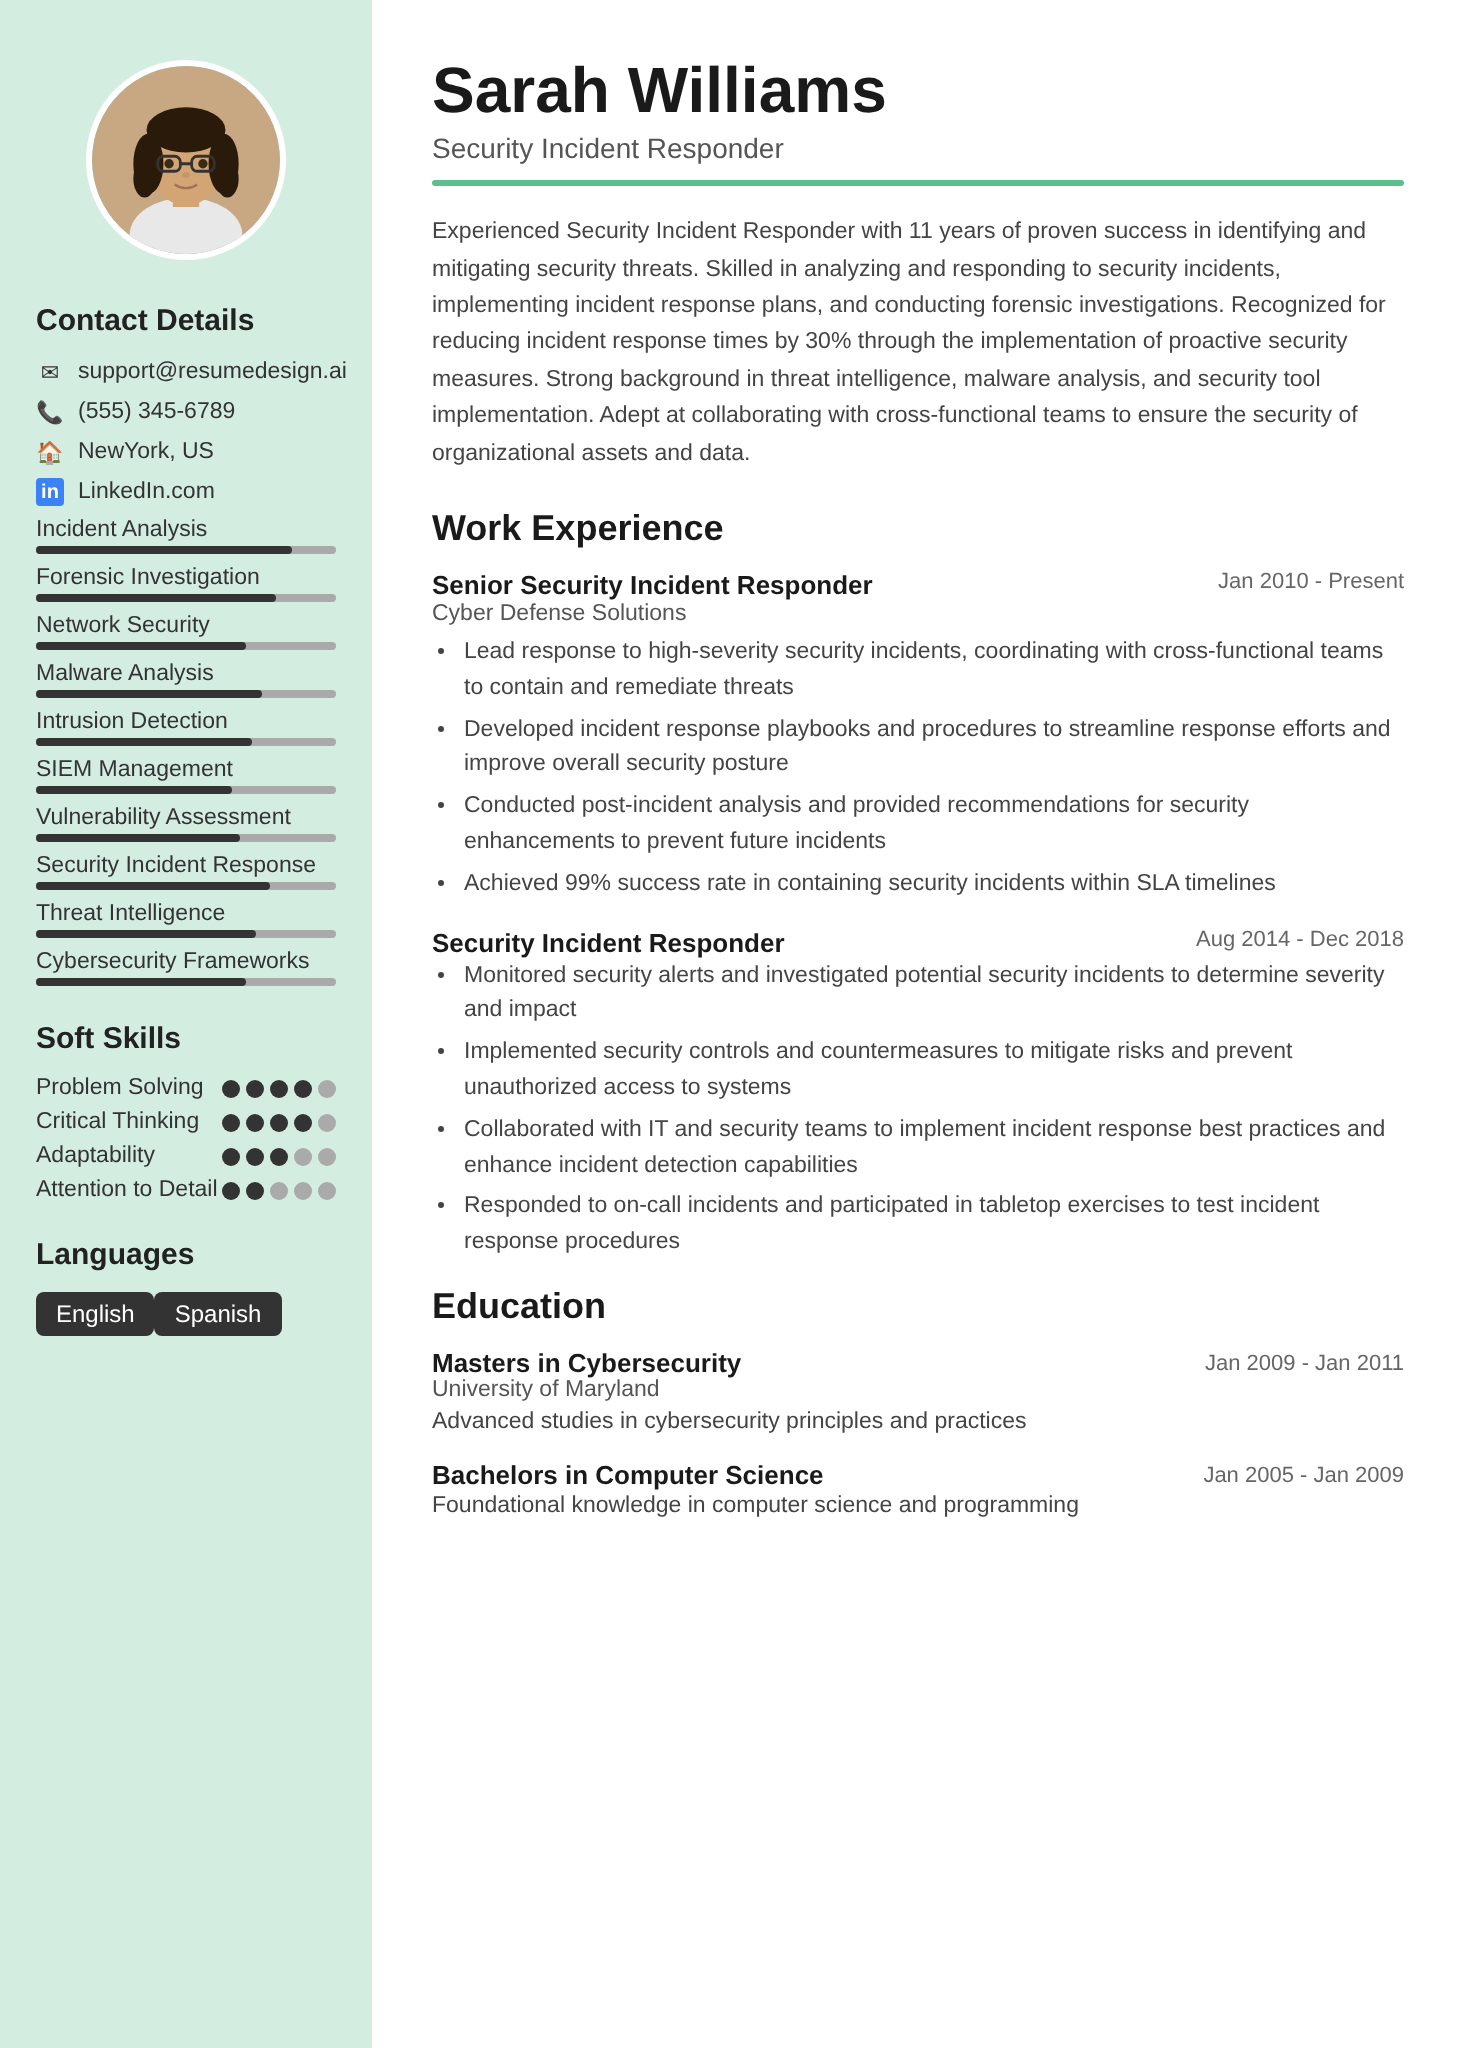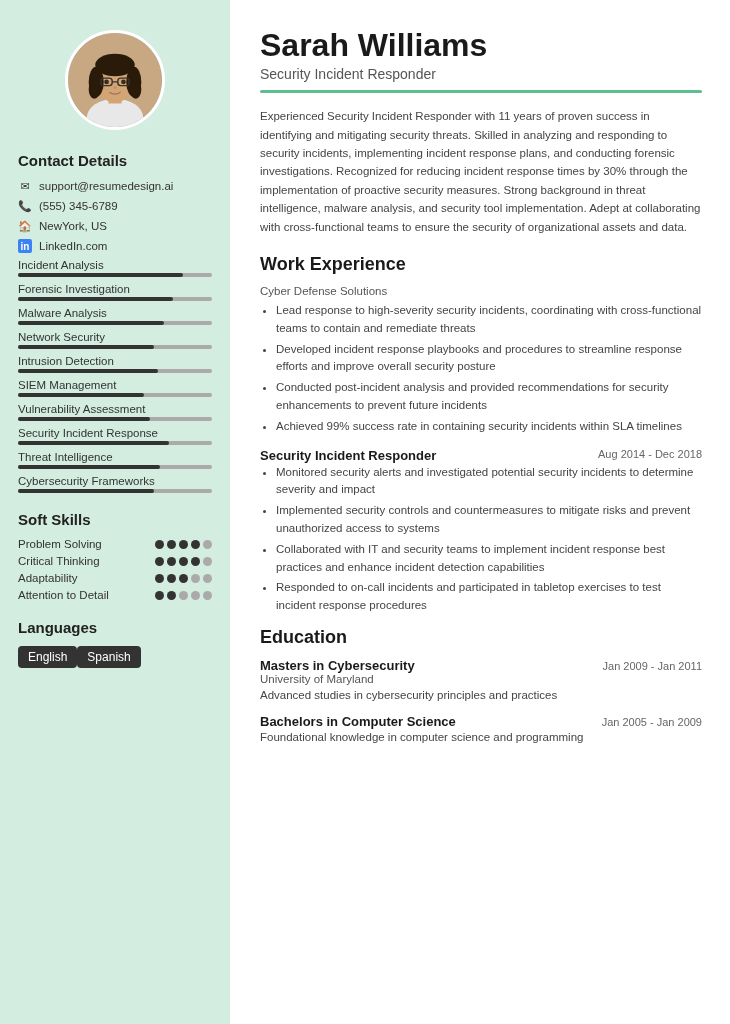--- a/index.html
+++ b/index.html
@@ -7,21 +7,21 @@
       font-family: Arial, sans-serif;
       background: #fff;
       width: 730px;
       min-height: 1024px;
       display: flex;
       flex-direction: row;
     }
 
     
     .sidebar {
-      width: 230px;
+      width: 186px;
       background: #d4ede1;
       min-height: 1024px;
       padding: 20px 18px 30px 18px;
       flex-shrink: 0;
     }
 
     .avatar-container {
       display: flex;
       justify-content: center;
       margin-bottom: 22px;
@@ -327,29 +327,29 @@
       <div class="skill-bar-fill" style="width:85%"></div>
     </div>
   </div>
       <div class="skill-item">
     <div class="skill-name">Forensic Investigation</div>
     <div class="skill-bar-bg">
       <div class="skill-bar-fill" style="width:80%"></div>
     </div>
   </div>
       <div class="skill-item">
+    <div class="skill-name">Network Security</div>
+    <div class="skill-bar-bg">
+      <div class="skill-bar-fill" style="width:70%"></div>
+    </div>
+  </div>
+      <div class="skill-item">
     <div class="skill-name">Malware Analysis</div>
     <div class="skill-bar-bg">
       <div class="skill-bar-fill" style="width:75%"></div>
-    </div>
-  </div>
-      <div class="skill-item">
-    <div class="skill-name">Network Security</div>
-    <div class="skill-bar-bg">
-      <div class="skill-bar-fill" style="width:70%"></div>
     </div>
   </div>
       <div class="skill-item">
     <div class="skill-name">Intrusion Detection</div>
     <div class="skill-bar-bg">
       <div class="skill-bar-fill" style="width:72%"></div>
     </div>
   </div>
       <div class="skill-item">
     <div class="skill-name">SIEM Management</div>
@@ -440,20 +440,24 @@
   <div class="name">Sarah Williams</div>
   <div class="job-title">Security Incident Responder</div>
   <div class="green-line"></div>
 
   <p class="summary">Experienced Security Incident Responder with 11 years of proven success in identifying and mitigating security threats. Skilled in analyzing and responding to security incidents, implementing incident response plans, and conducting forensic investigations. Recognized for reducing incident response times by 30% through the implementation of proactive security measures. Strong background in threat intelligence, malware analysis, and security tool implementation. Adept at collaborating with cross-functional teams to ensure the security of organizational assets and data.</p>
 
   <div class="section-heading">Work Experience</div>
 
   <div id="jobs-container">
       <div>
+    <div class="job-header">
+      <div class="job-title-name">Senior Security Incident Responder</div>
+      <div class="job-date">Jan 2010 - Present</div>
+    </div>
     <div class="job-company">Cyber Defense Solutions</div>
     <ul class="job-bullets">
           <li>Lead response to high-severity security incidents, coordinating with cross-functional teams to contain and remediate threats</li>
           <li>Developed incident response playbooks and procedures to streamline response efforts and improve overall security posture</li>
           <li>Conducted post-incident analysis and provided recommendations for security enhancements to prevent future incidents</li>
           <li>Achieved 99% success rate in containing security incidents within SLA timelines</li>
         </ul>
   </div>
       <div>
     <div class="job-header">

